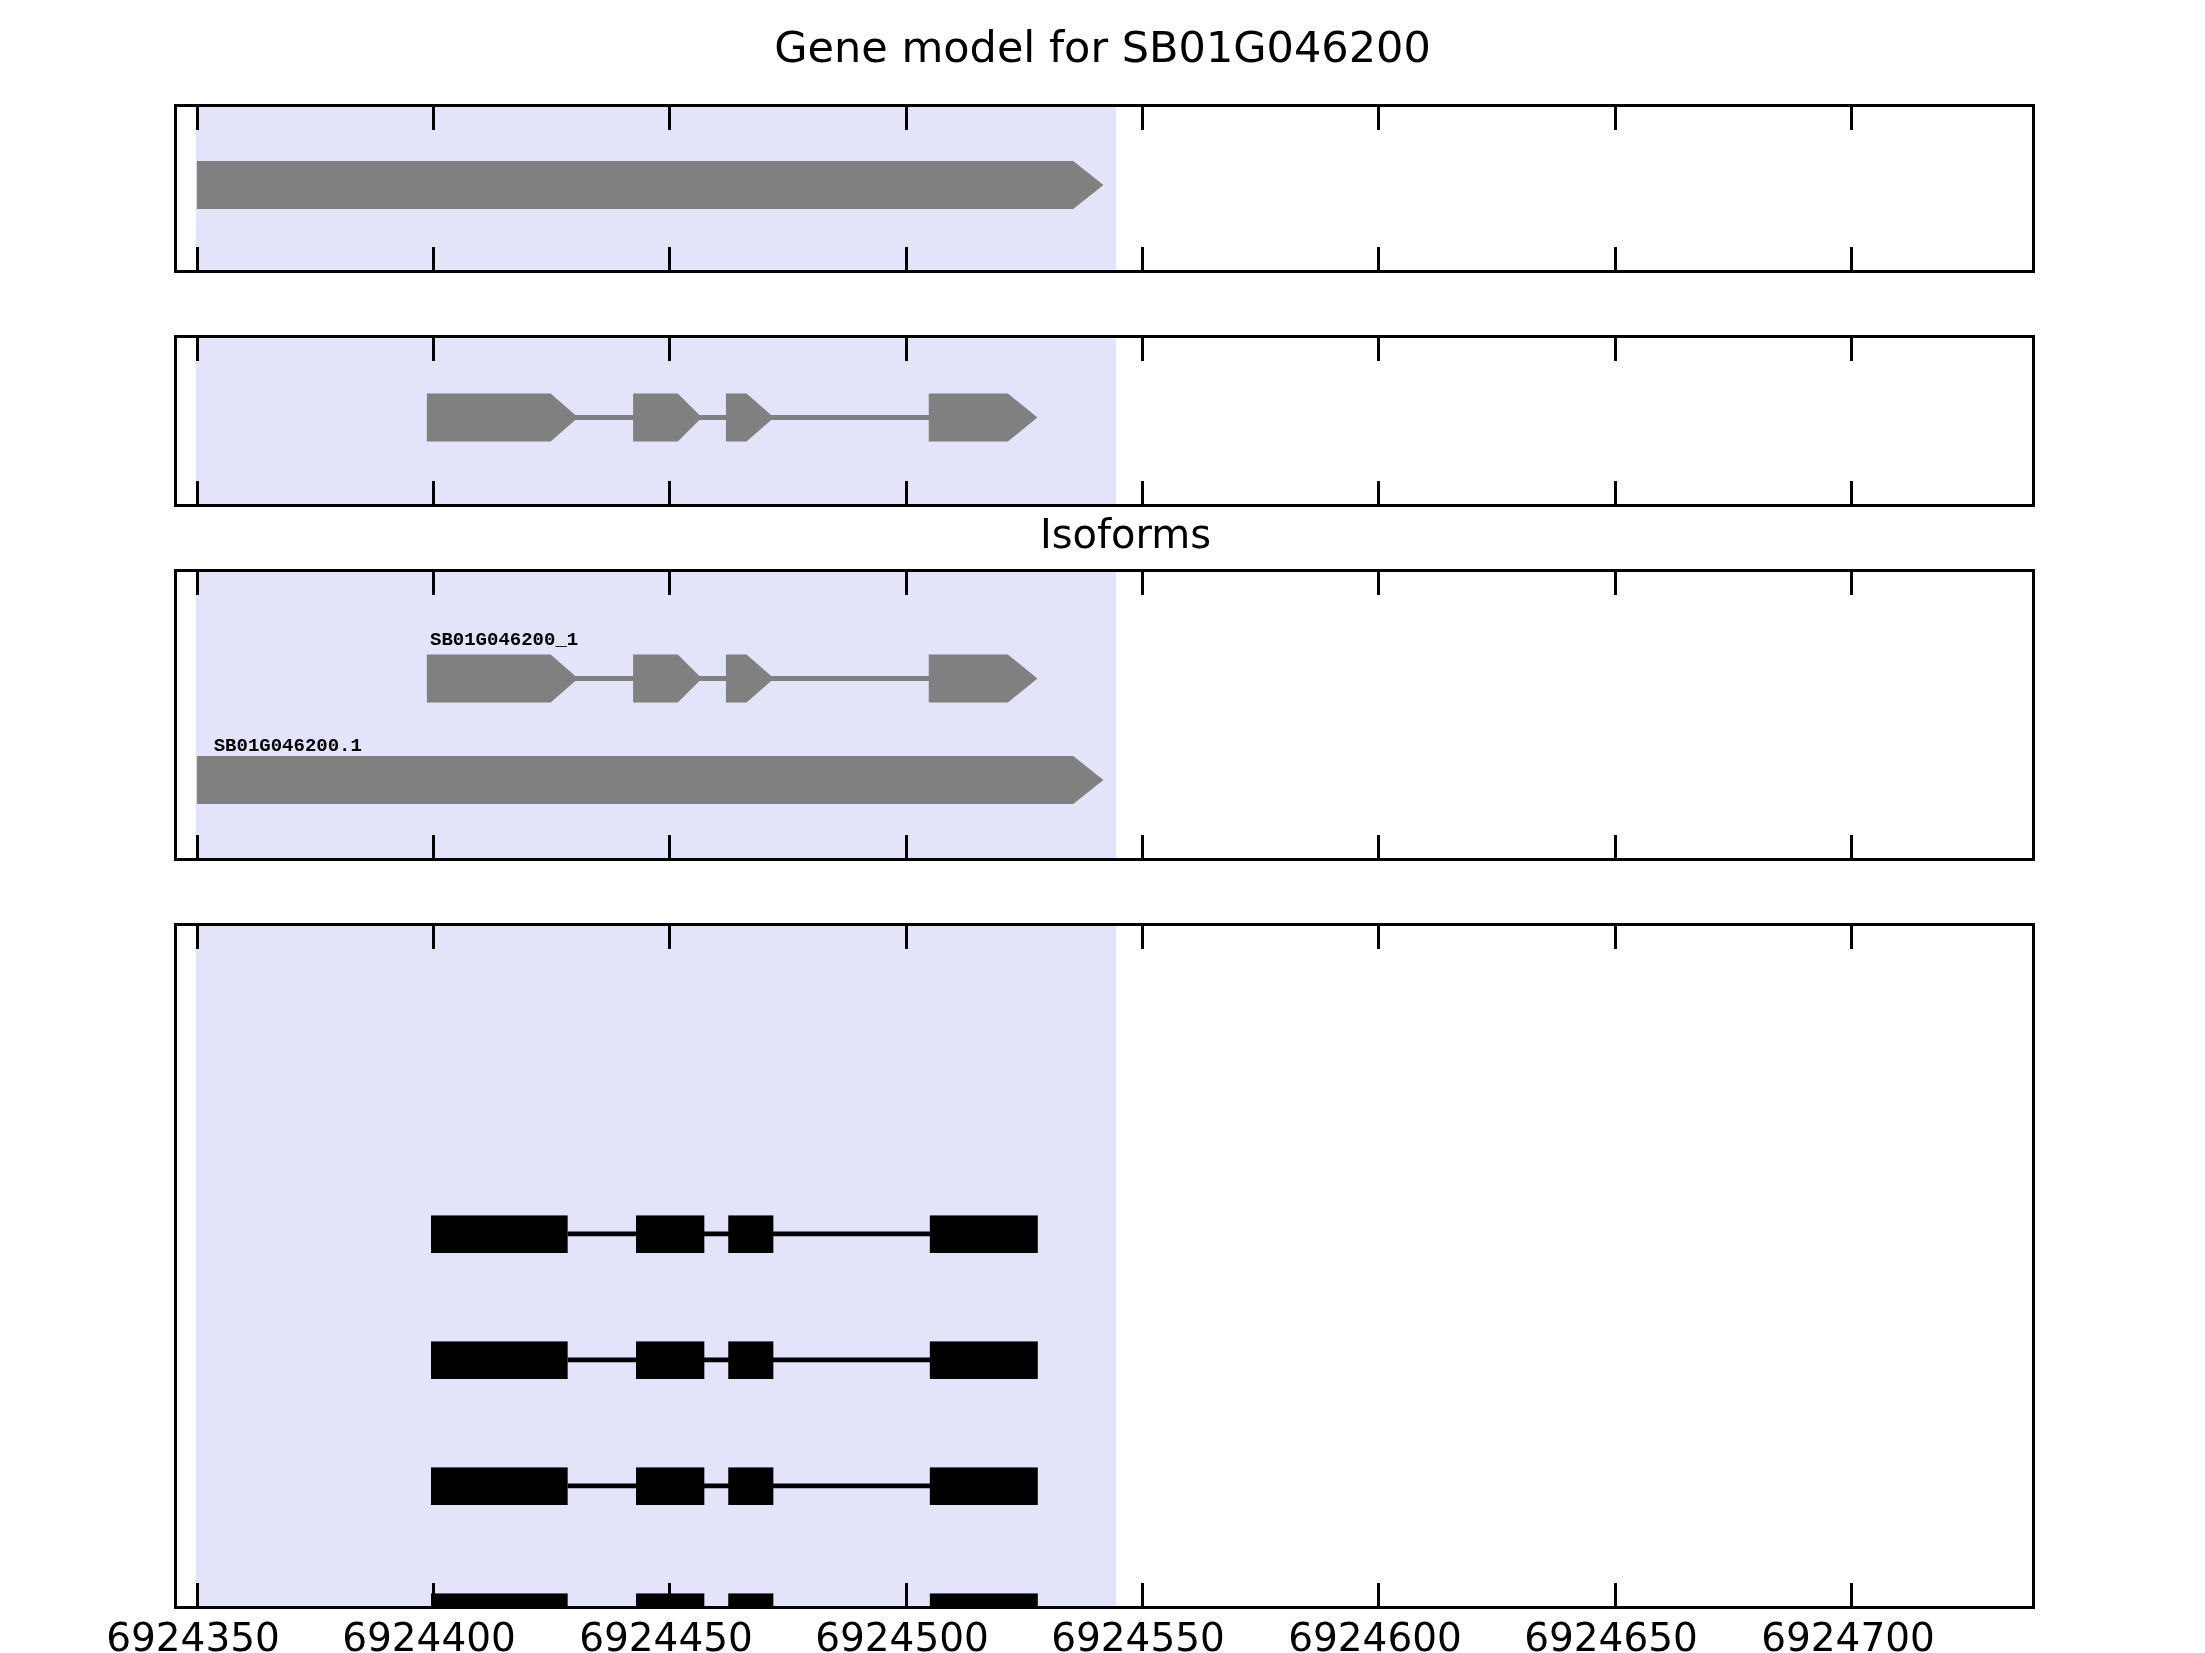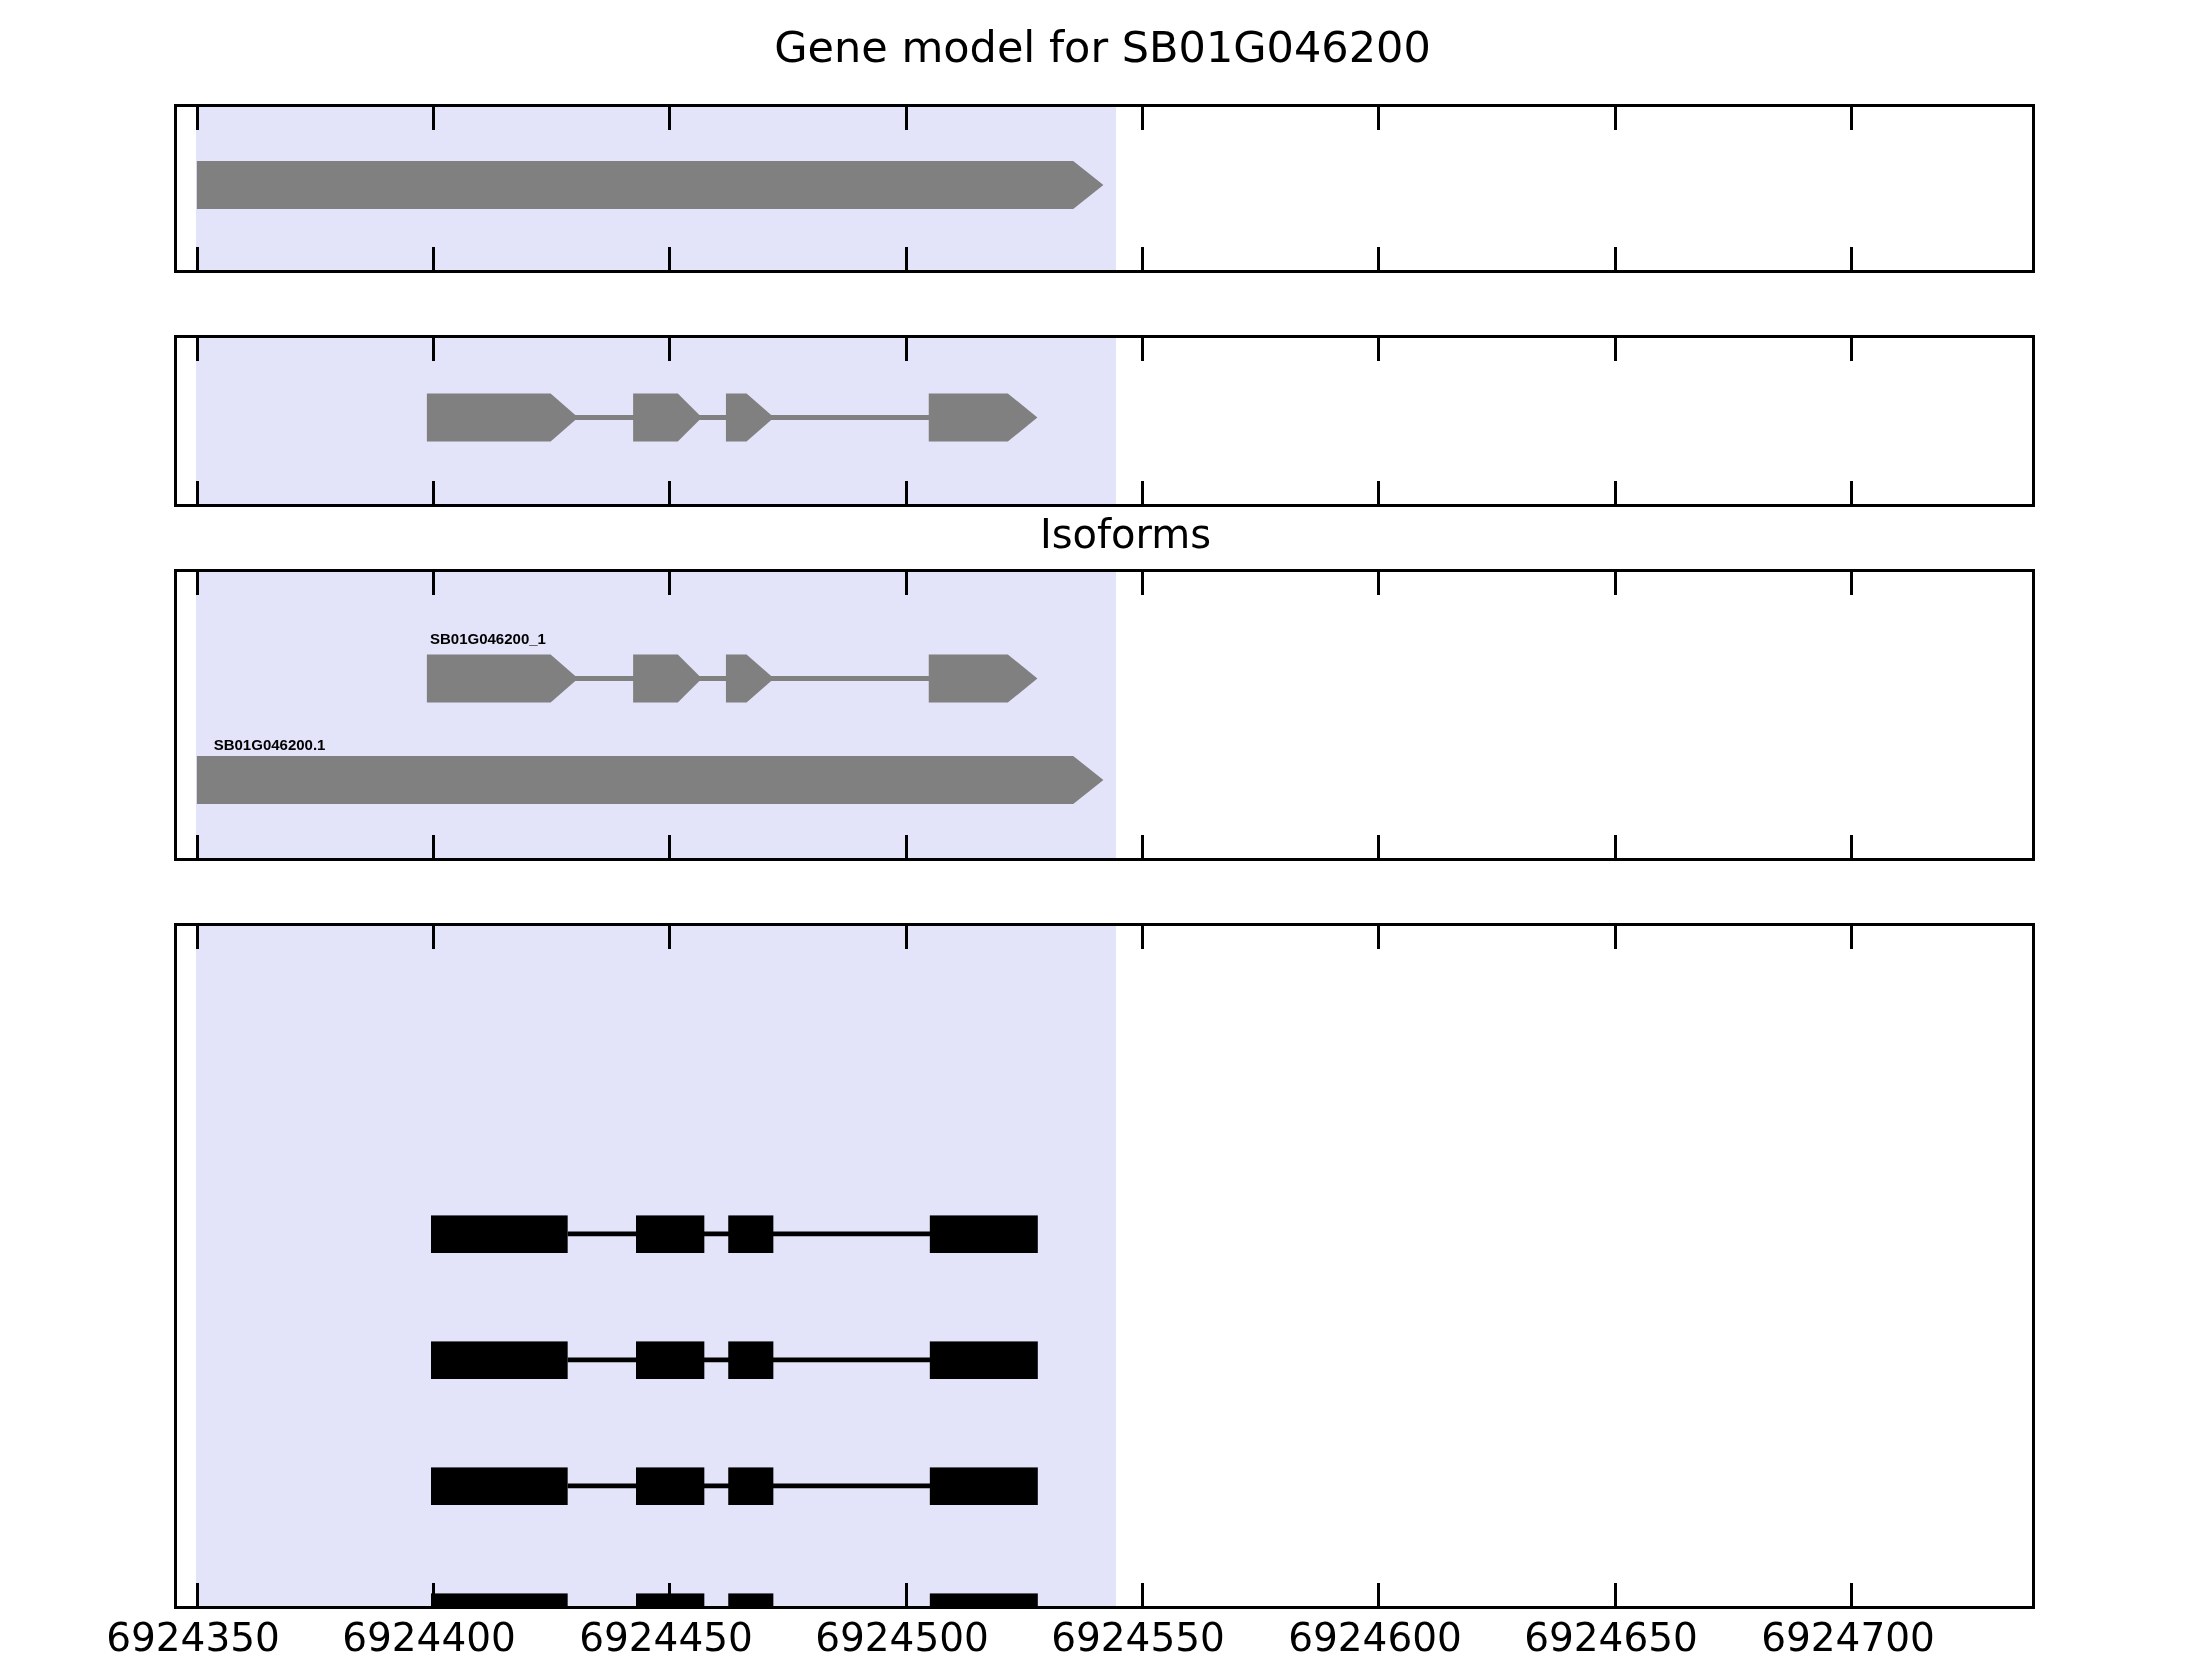--- a/index.html
+++ b/index.html
@@ -64,23 +64,23 @@
 
   
   .feature-row {
     position: absolute;
     left: 0;
     right: 0;
   }
 
   .feat-label {
     position: absolute;
-    font-family: Liberation Sans, sans-serif;
+    font-family: Liberation Mono, monospace;
     font-weight: 700;
-    font-size: 15px;
+    font-size: 19px;
     color: #000000;
     white-space: nowrap;
     line-height: 1;
   }
 
   
   .xticklabels {
     position: absolute;
     left: 0;
     right: 0;

